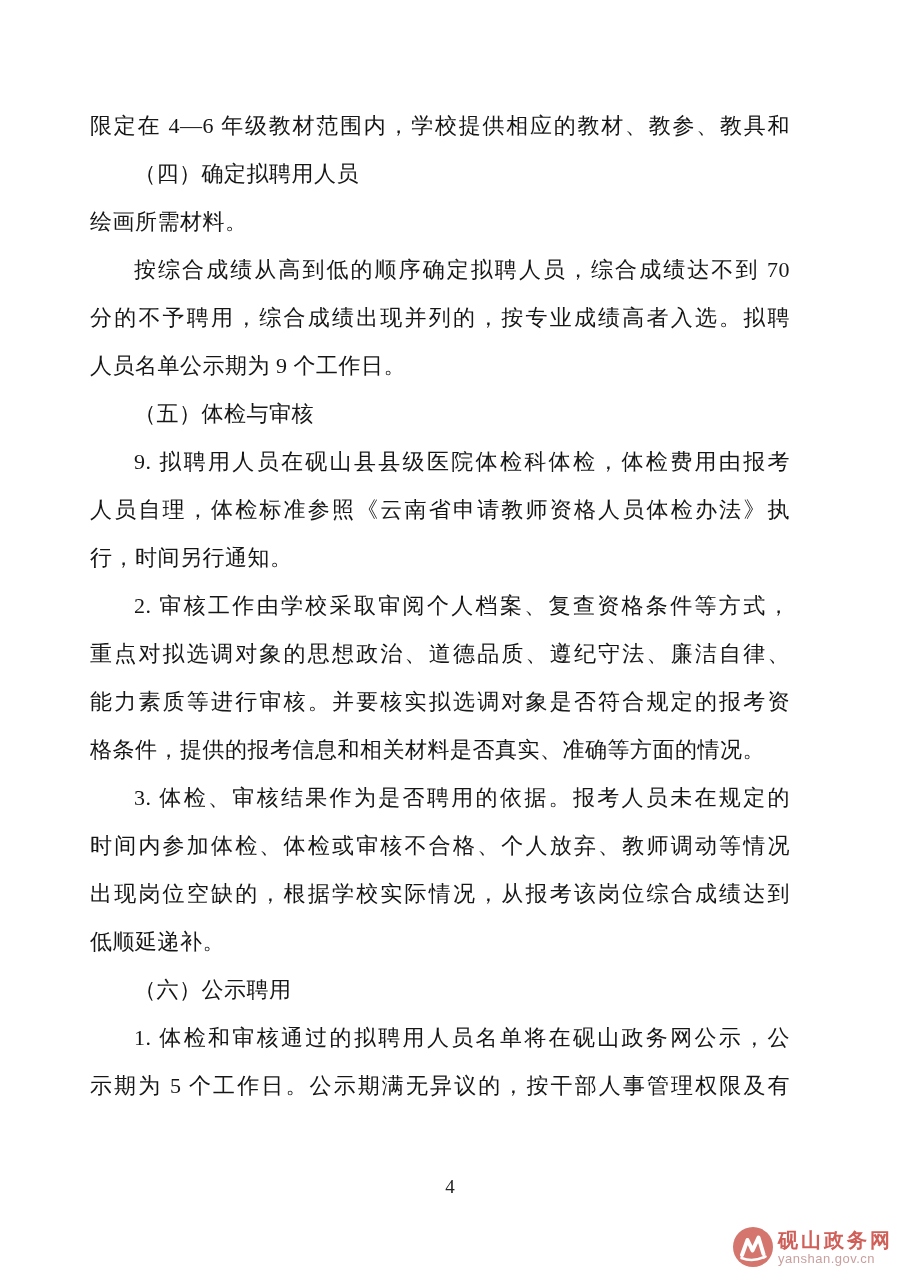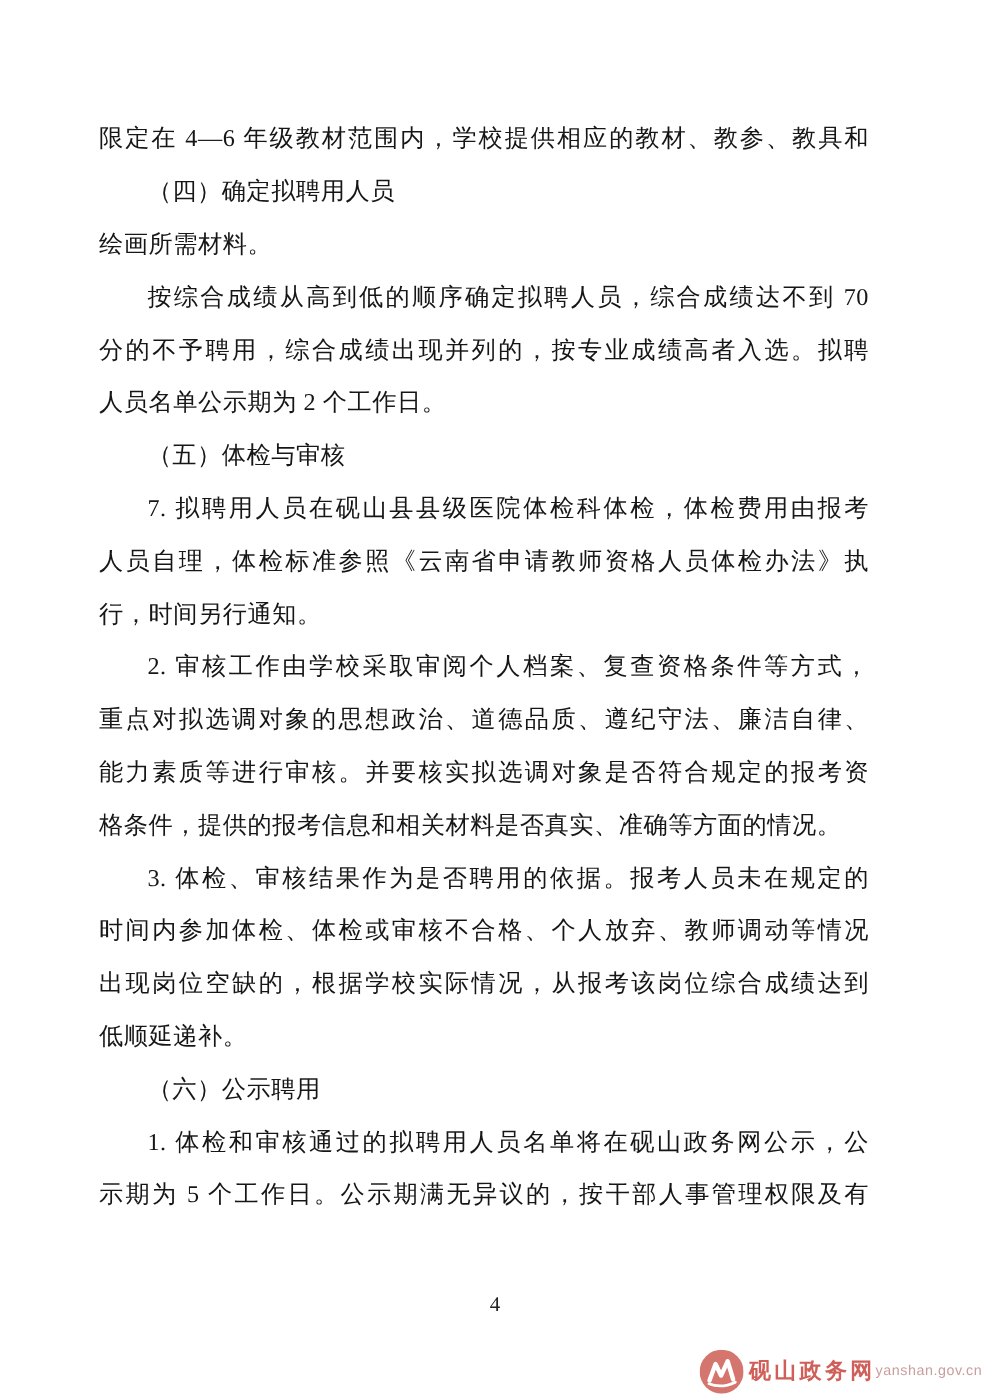--- a/index.html
+++ b/index.html
@@ -49,21 +49,21 @@
   .logo {
     position: absolute;
     right: 7px;
     bottom: 6px;
     display: flex;
     align-items: center;
     gap: 5px;
     font-family: "Liberation Sans", sans-serif;
   }
   .logo-icon { width: 40px; height: 40px; display: block; }
-  .logo-text { display: flex; flex-direction: row; line-height: 1; }
+  .logo-text { display: flex; flex-direction: column; line-height: 1; }
   .logo-name {
     font-size: 20px;
     font-weight: bold;
     color: #cf5f58;
     letter-spacing: 3px;
   }
   .logo-url {
     font-size: 13px;
     color: #c99f9e;
     margin-top: 2px;
@@ -74,23 +74,23 @@
 <body>
 
 <div class="page">
 
   <div class="content" id="doc-lines">
       <div class="line fill">限定在 4—6 年级教材范围内，学校提供相应的教材、教参、教具和</div>
       <div class="line indent">（四）确定拟聘用人员</div>
       <div class="line">绘画所需材料。</div>
       <div class="line indent fill">按综合成绩从高到低的顺序确定拟聘人员，综合成绩达不到 70</div>
       <div class="line fill">分的不予聘用，综合成绩出现并列的，按专业成绩高者入选。拟聘</div>
-      <div class="line">人员名单公示期为 2 个工作日。</div>
+      <div class="line">人员名单公示期为 9 个工作日。</div>
       <div class="line indent">（五）体检与审核</div>
-      <div class="line indent fill">7. 拟聘用人员在砚山县县级医院体检科体检，体检费用由报考</div>
+      <div class="line indent fill">9. 拟聘用人员在砚山县县级医院体检科体检，体检费用由报考</div>
       <div class="line fill">人员自理，体检标准参照《云南省申请教师资格人员体检办法》执</div>
       <div class="line">行，时间另行通知。</div>
       <div class="line indent fill">2. 审核工作由学校采取审阅个人档案、复查资格条件等方式，</div>
       <div class="line fill">重点对拟选调对象的思想政治、道德品质、遵纪守法、廉洁自律、</div>
       <div class="line fill">能力素质等进行审核。并要核实拟选调对象是否符合规定的报考资</div>
       <div class="line">格条件，提供的报考信息和相关材料是否真实、准确等方面的情况。</div>
       <div class="line indent fill">3. 体检、审核结果作为是否聘用的依据。报考人员未在规定的</div>
       <div class="line fill">时间内参加体检、体检或审核不合格、个人放弃、教师调动等情况</div>
       <div class="line fill">出现岗位空缺的，根据学校实际情况，从报考该岗位综合成绩达到</div>
       <div class="line">低顺延递补。</div>

